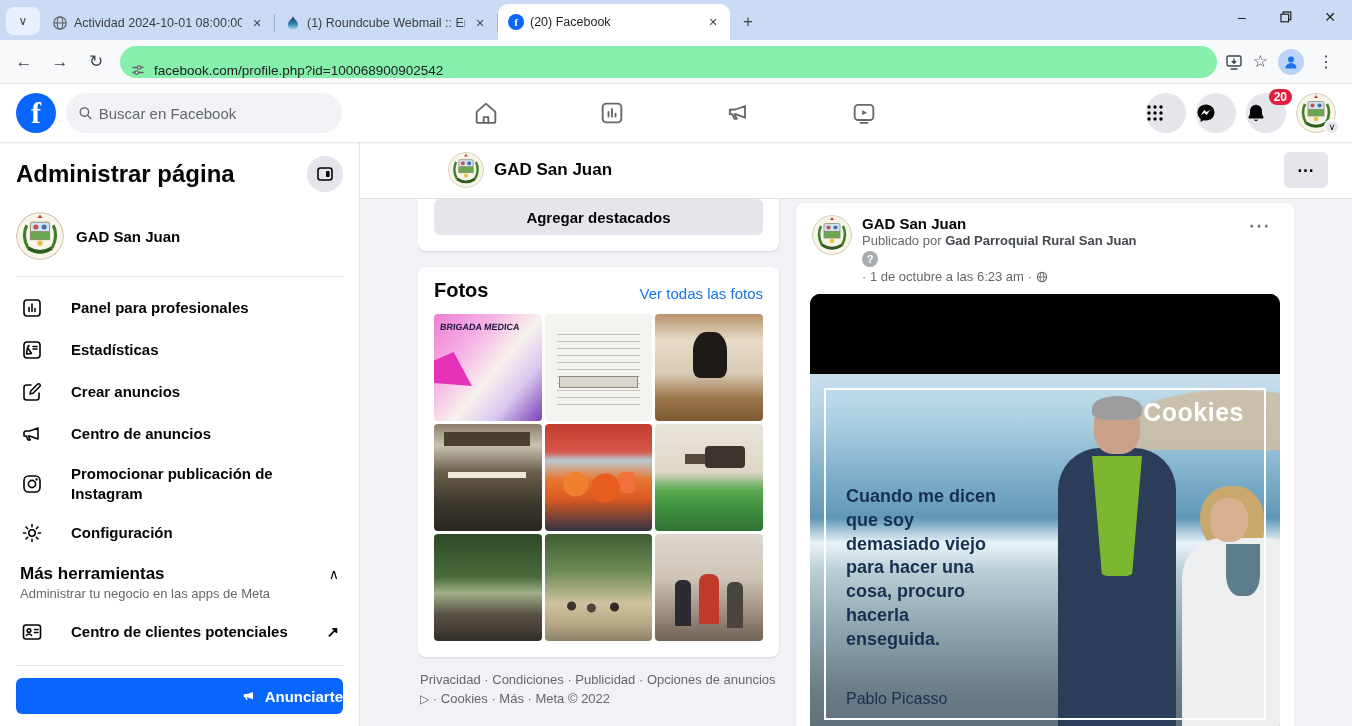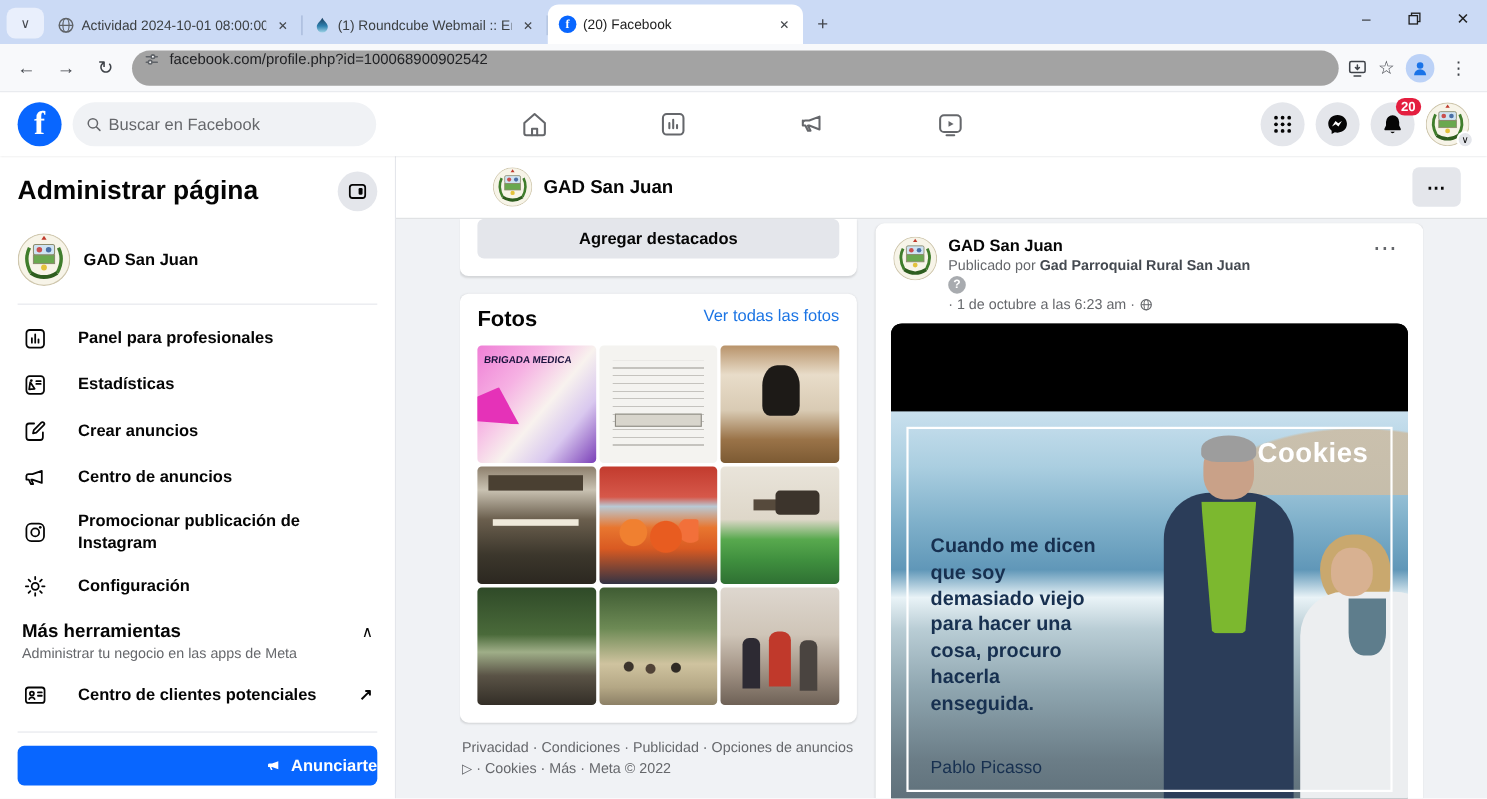--- a/index.html
+++ b/index.html
@@ -15,35 +15,35 @@
   .tab.active { background:#fff; border-radius:10px 10px 0 0; height:36px; color:#1f1f1f; }
   .tab-divider { width:1px; height:18px; background:#9fb2d4; margin-bottom:8px; }
   .newtab { width:28px; height:28px; margin:0 0 4px 4px; border-radius:50%; display:flex; align-items:center; justify-content:center; font-size:17px; color:#44474e; cursor:pointer; }
   .wincontrols { position:absolute; right:0; top:0; height:34px; display:flex; align-items:center; }
   .winbtn { width:44px; height:34px; display:flex; align-items:center; justify-content:center; color:#1f1f1f; font-size:14px; cursor:pointer; }
   .favicon { width:16px; height:16px; flex:0 0 16px; }
   .fb-favicon { width:16px; height:16px; border-radius:50%; background:#0866ff; color:#fff; font-weight:bold; font-size:11px; display:flex; align-items:center; justify-content:center; font-family:"Liberation Serif", serif; }
 
   .toolbar { height:44px; background:#f8f9fb; display:flex; align-items:center; padding:0 8px; gap:4px; border-bottom:1px solid #e3e6ea; }
   .navbtn { width:32px; height:32px; border-radius:50%; display:flex; align-items:center; justify-content:center; font-size:17px; color:#3f4349; cursor:pointer; }
-  .omnibox { flex:1; height:32px; background:#a3a3a3; border-radius:16px; display:flex; align-items:flex-start; padding:0 10px; gap:8px; margin:0 4px; }
+  .omnibox { flex:1; height:32px; background:#86efac; border-radius:16px; display:flex; align-items:flex-end; padding:0 10px; gap:8px; margin:0 4px; }
   .omnibox .url { font-size:13.5px; color:#202124; }
   .omni-right { display:flex; align-items:center; gap:10px; margin-left:auto; padding-right:6px; }
   .avatar-chrome { width:26px; height:26px; border-radius:50%; background:#bcd2f7; display:flex; align-items:center; justify-content:center; cursor:pointer; }
 
   
   .fb-topbar { height:58px; background:#fff; display:flex; align-items:center; padding:0 16px; box-shadow:0 1px 2px rgba(0,0,0,.12); position:relative; z-index:5; }
   .fb-logo { width:40px; height:40px; border-radius:50%; background:#0866ff; color:#fff; font-size:30px; font-weight:bold; font-family:"Liberation Serif", serif; display:flex; align-items:center; justify-content:center; cursor:pointer; }
   .fb-search { margin-left:10px; width:276px; height:40px; background:#f0f2f5; border-radius:20px; display:flex; align-items:center; padding:0 12px; gap:6px; }
   .fb-search input { border:0; outline:0; background:transparent; font-size:15px; color:#050505; width:100%; font-family:inherit; }
   .fb-search input::placeholder { color:#65676b; }
   .fb-navcenter { position:absolute; left:430px; width:490px; height:100%; display:flex; align-items:center; justify-content:space-between; }
   .fb-navbtn { width:112px; height:48px; border-radius:8px; display:flex; align-items:center; justify-content:center; cursor:pointer; }
   .fb-right { margin-left:auto; display:flex; align-items:center; gap:10px; }
-  .fb-circlebtn { width:40px; height:40px; border-radius:50%; background:#e4e6eb; display:flex; align-items:center; justify-content:center; cursor:pointer; position:relative; }
+  .fb-circlebtn { width:40px; height:40px; border-radius:50%; background:#e4e6eb; display:flex; align-items:center; cursor:pointer; position:relative; }
   .badge { position:absolute; top:-4px; right:-6px; background:#e41e3f; color:#fff; font-size:12px; font-weight:bold; border-radius:10px; padding:1px 5px; min-width:20px; text-align:center; }
   .fb-avatar { width:40px; height:40px; border-radius:50%; position:relative; cursor:pointer; }
   .fb-avatar .chev { position:absolute; right:-4px; bottom:-2px; width:16px; height:16px; border-radius:50%; background:#e4e6eb; border:2px solid #fff; font-size:9px; color:#050505; display:flex; align-items:center; justify-content:center; }
   .crest { border-radius:50%; overflow:hidden; background:#fff; }
 
   
   .app-row { display:flex; height:584px; }
   .sidebar { width:360px; background:#fff; border-right:1px solid #e4e6eb; padding:14px 16px 12px; display:flex; flex-direction:column; }
   .sb-titlerow { display:flex; align-items:center; justify-content:space-between; margin-bottom:14px; }
   .sb-title { font-size:24px; font-weight:bold; color:#050505; }
@@ -67,21 +67,21 @@
   .ct-name { font-size:17px; font-weight:bold; color:#050505; }
   .ct-more { margin-left:auto; width:44px; height:36px; border-radius:6px; background:#e4e6eb; display:flex; align-items:center; justify-content:center; font-size:17px; font-weight:bold; color:#050505; cursor:pointer; letter-spacing:1px; }
 
   .columns { width:876px; margin:0 auto; display:flex; gap:17px; flex:1; overflow:hidden; }
   .col-left { width:361px; flex:0 0 361px; }
   .col-right { width:498px; flex:0 0 498px; }
   .card { background:#fff; border-radius:8px; box-shadow:0 1px 2px rgba(0,0,0,.12); }
   .card-highlights { border-radius:0 0 8px 8px; padding:0 16px 16px; }
   .btn-highlight { width:100%; height:36px; background:#e4e6eb; border:0; border-radius:6px; font-size:15px; font-weight:600; color:#050505; font-family:inherit; cursor:pointer; }
   .card-photos { margin-top:16px; padding:12px 16px 16px; }
-  .photos-head { display:flex; align-items:flex-start; justify-content:space-between; margin-bottom:12px; }
+  .photos-head { display:flex; align-items:flex-end; justify-content:space-between; margin-bottom:12px; }
   .photos-title { font-size:20px; font-weight:bold; color:#050505; }
   .photos-link { font-size:15px; color:#1b74e4; cursor:pointer; }
   .photo-grid { display:grid; grid-template-columns:repeat(3,1fr); gap:3px; }
   .tile { height:107px; border-radius:4px; position:relative; overflow:hidden; cursor:pointer; }
   .tile .ovl { position:absolute; left:6px; top:8px; font-size:9px; font-weight:bold; color:#1d1440; transform:skewX(-6deg); }
   .p1 { background:linear-gradient(130deg,#ef7fd6 0%,#f6b1e3 30%,#f8f2ee 55%,#d9c8ef 75%,#7a3fb8 100%); }
   .p1::after { content:""; position:absolute; left:-8px; top:38px; width:46px; height:34px; background:#e532b8; clip-path:polygon(0 35%,60% 0,100% 100%,10% 90%); }
   .p2 { background:#f4f3f0; }
   .p2::before { content:""; position:absolute; inset:14px 12px; background:repeating-linear-gradient(#f4f3f0 0 6px,#b9b7b2 6px 7px); opacity:.8; }
   .p2::after { content:""; position:absolute; left:14px; right:14px; top:62px; height:10px; background:#d8d5cc; border:1px solid #8d8a82; }

